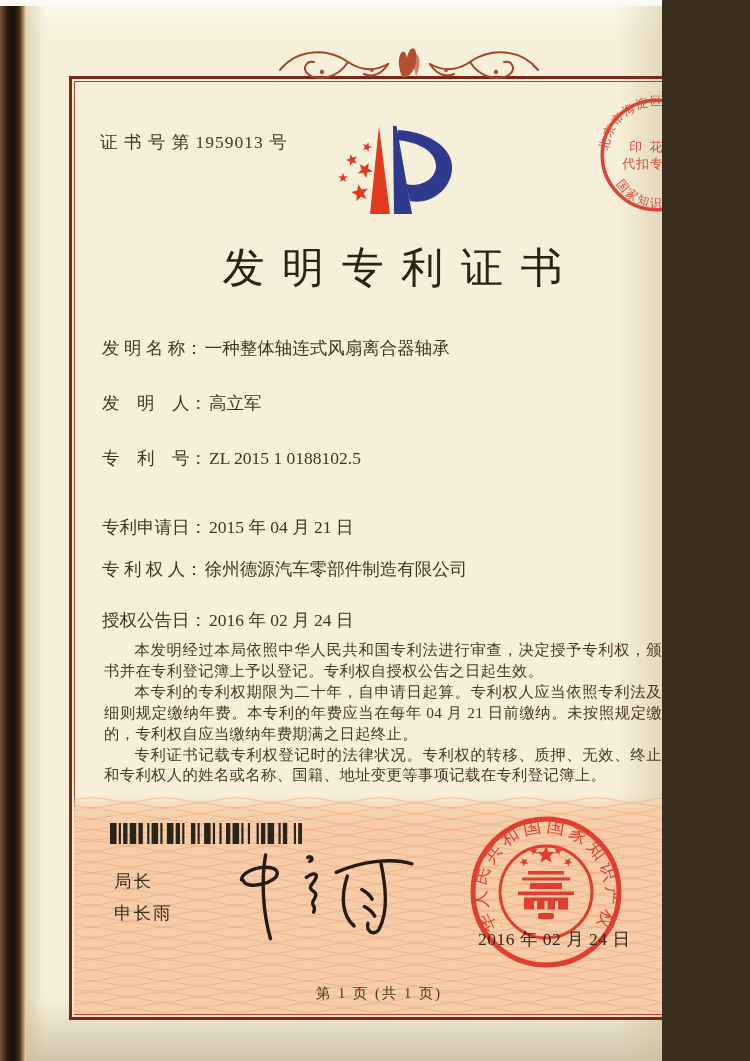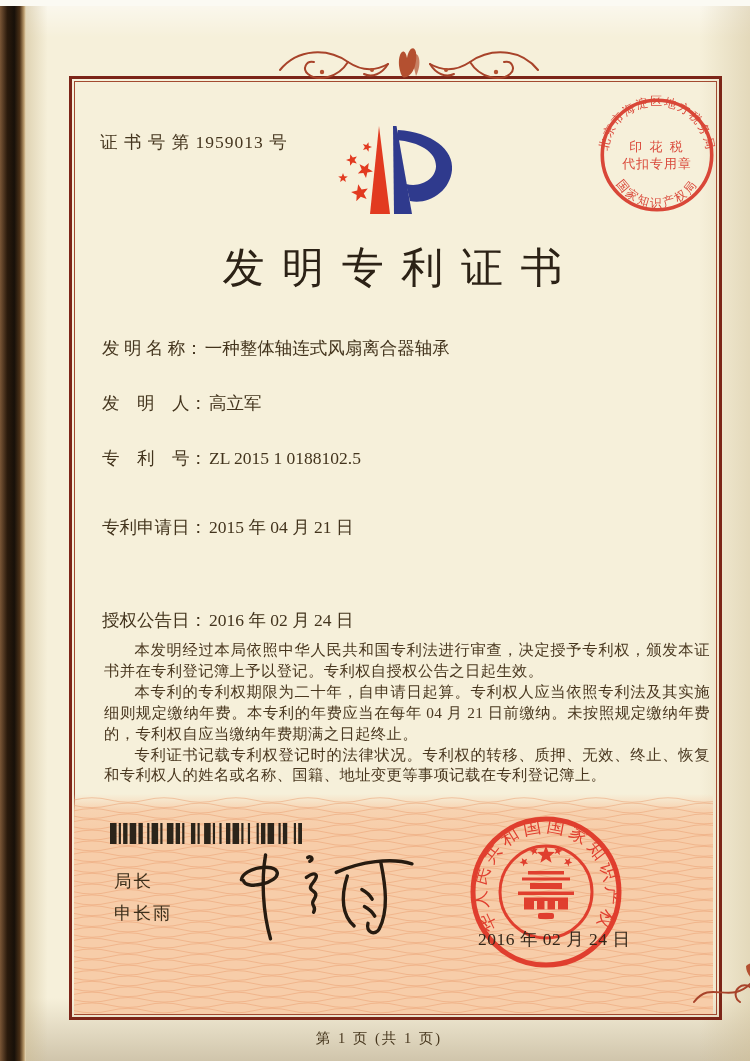--- a/index.html
+++ b/index.html
@@ -1,16 +1,16 @@
 <!DOCTYPE html>
 <html lang="zh"><head>
 <meta charset="utf-8">
 <style>
   html,body{margin:0;padding:0;background:#3a2e1e;}
-  .photo{position:relative;width:750px;height:1061px;overflow:hidden;
+  .photo{position:relative;width:662px;height:1061px;overflow:hidden;
          font-family:"Liberation Serif","DejaVu Serif",serif;background:#f97316;}
   .top-strip{position:absolute;left:0;top:0;width:100%;height:6px;background:#fbfaf3;}
   .spine{position:absolute;left:0;top:0;width:26px;height:100%;
          background:linear-gradient(90deg,#7a5636 0%,#2a1a0c 28%,#171009 55%,#4a3017 76%,#b99a6b 92%,#e8dcbc 100%);}
   .page{position:absolute;left:26px;top:6px;right:0;bottom:0;background-color:#f6f0da;
         background-image:linear-gradient(90deg,rgba(205,188,148,.55) 0,rgba(205,188,148,0) 3%,rgba(205,188,148,0) 93%,rgba(205,188,148,.45) 100%),
                          linear-gradient(180deg,rgba(255,255,255,.5) 0,rgba(255,255,255,0) 3%,rgba(0,0,0,0) 94%,rgba(110,85,50,.28) 100%);}
   .frame{position:absolute;left:43px;top:70px;width:647px;height:938px;border:3px solid #7c2518;}
   .frame-inner{position:absolute;inset:2px;border:1px solid #a34a30;}
   .band{position:absolute;left:48px;top:788px;width:639px;height:220px;
@@ -27,21 +27,21 @@
   .body-text{position:absolute;left:78px;top:634px;width:606px;font-size:15.3px;
              line-height:20.9px;color:#49371f;letter-spacing:.4px;font-family:Liberation Serif, serif;}
   .body-text p{margin:0;text-indent:2em;text-align:justify;}
   .barcode{position:absolute;left:84px;top:817px;width:192px;height:21px;}
   .director-label{position:absolute;left:88px;top:863px;font-size:17.5px;color:#3c2f1b;letter-spacing:2px;font-family:Liberation Mono, monospace;}
   .director-name{position:absolute;left:88px;top:895px;font-size:17.5px;color:#3c2f1b;letter-spacing:2px;}
   .signature{position:absolute;left:186px;top:841px;width:216px;height:96px;transform:rotate(-2deg);}
   .office-seal{position:absolute;left:438px;top:804px;width:164px;height:164px;opacity:.93;}
   .seal-date{position:absolute;left:452px;top:921px;font-size:17.5px;color:#33271a;letter-spacing:.5px;}
   .footer{position:absolute;left:43px;top:978px;width:620px;text-align:center;
-          font-size:14.5px;color:#48381f;letter-spacing:2px;margin-top:45px;}
+          font-size:14.5px;color:#48381f;letter-spacing:2px;}
   .orn-top{position:absolute;left:250px;top:30px;width:266px;height:54px;}
   .orn-corner{position:absolute;left:662px;top:950px;width:84px;height:62px;}
   svg text{font-family:"Liberation Serif","DejaVu Serif",serif;}
 </style>
 </head>
 <body>
 
 <div class="photo">
   <div class="page">
 
@@ -115,20 +115,23 @@
     </div>
     <div class="row r0">
       <span>发 明 名 称：</span><span class="val">一种整体轴连式风扇离合器轴承</span>
     </div>
     <div class="row r2">
       <span>专　利　号：</span><span class="val">ZL 2015 1 0188102.5</span>
     </div>
     <div class="row r3">
       <span>专利申请日：</span><span class="val">2015 年 04 月 21 日</span>
     </div>
+    <div class="row r4">
+      <span>专 利 权 人：</span><span class="val">徐州德源汽车零部件制造有限公司</span>
+    </div>
     <div class="row r5">
       <span>授权公告日：</span><span class="val">2016 年 02 月 24 日</span>
     </div>
 
     <div class="body-text">
       <p>本发明经过本局依照中华人民共和国专利法进行审查，决定授予专利权，颁发本证书并在专利登记簿上予以登记。专利权自授权公告之日起生效。</p>
       <p>本专利的专利权期限为二十年，自申请日起算。专利权人应当依照专利法及其实施细则规定缴纳年费。本专利的年费应当在每年 04 月 21 日前缴纳。未按照规定缴纳年费的，专利权自应当缴纳年费期满之日起终止。</p>
       <p>专利证书记载专利权登记时的法律状况。专利权的转移、质押、无效、终止、恢复和专利权人的姓名或名称、国籍、地址变更等事项记载在专利登记簿上。</p>
     </div>
 

